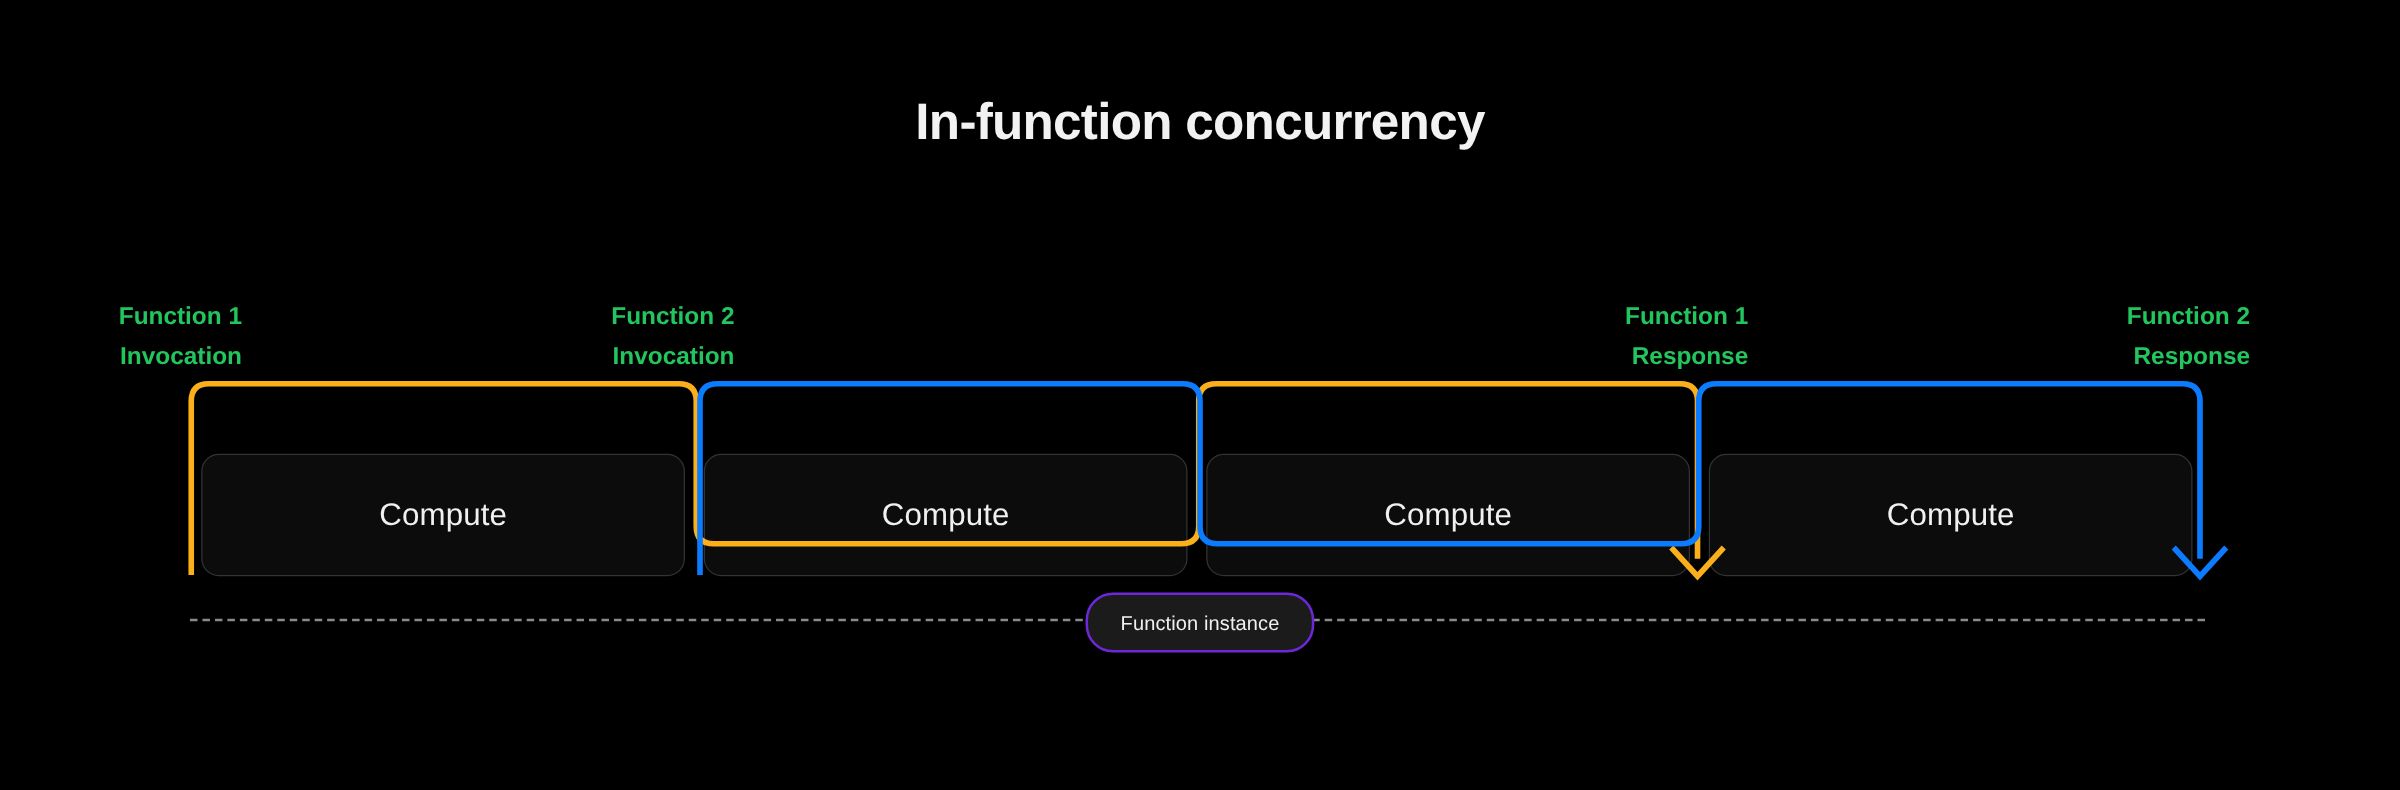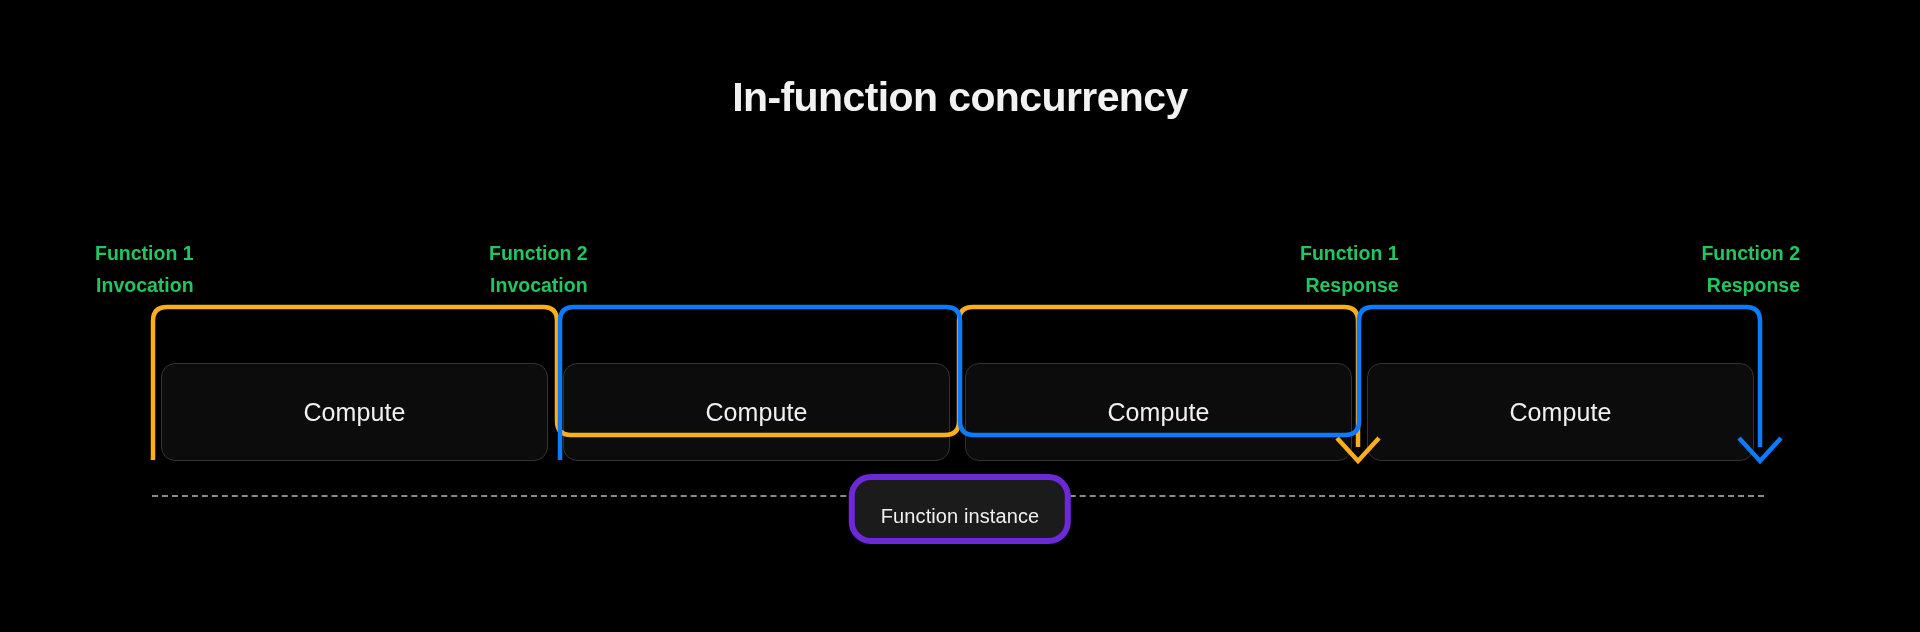--- a/index.html
+++ b/index.html
@@ -98,24 +98,24 @@
     top: 495px;
     height: 0;
     border-top: 2px dashed #8a8a8a;
   }
   .instance-pill {
     position: absolute;
     left: 50%;
     top: 474px;
     transform: translateX(-50%);
     background: #1b1b1b;
-    border: 6px solid #6d28d9;
+    border: 2px solid #6d28d9;
     border-radius: 22px;
-    padding: 26px 26px 12px;
-    font-size: 20px;
+    padding: 16px 26px 12px;
+    font-size: 16px;
     color: #f0f0f0;
     letter-spacing: 0.1px;
     white-space: nowrap;
     line-height: 1;
   }
 </style>
 </head>
 <body>
 
 <div class="stage">

